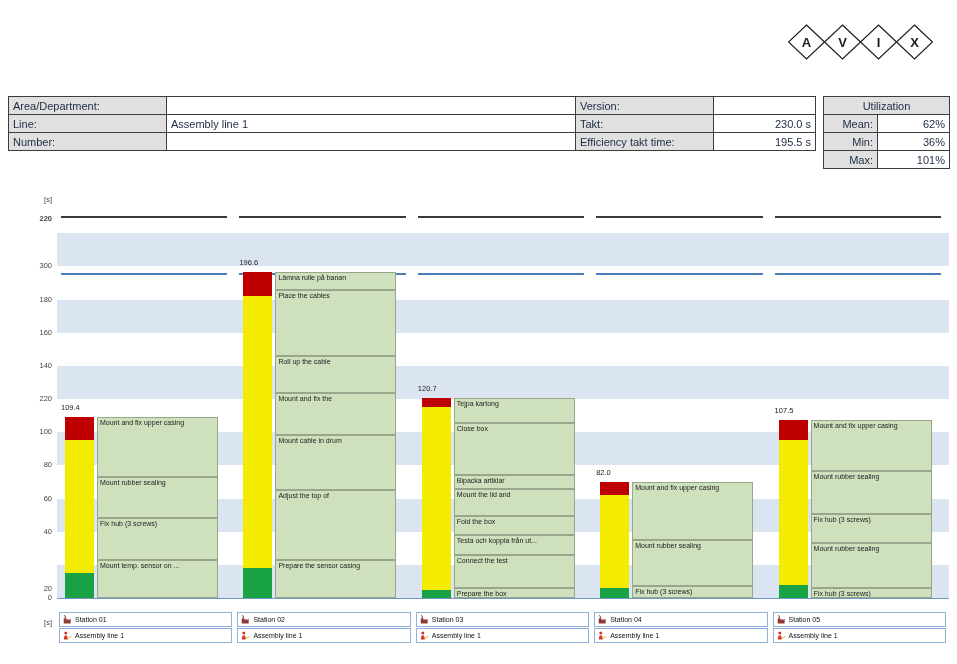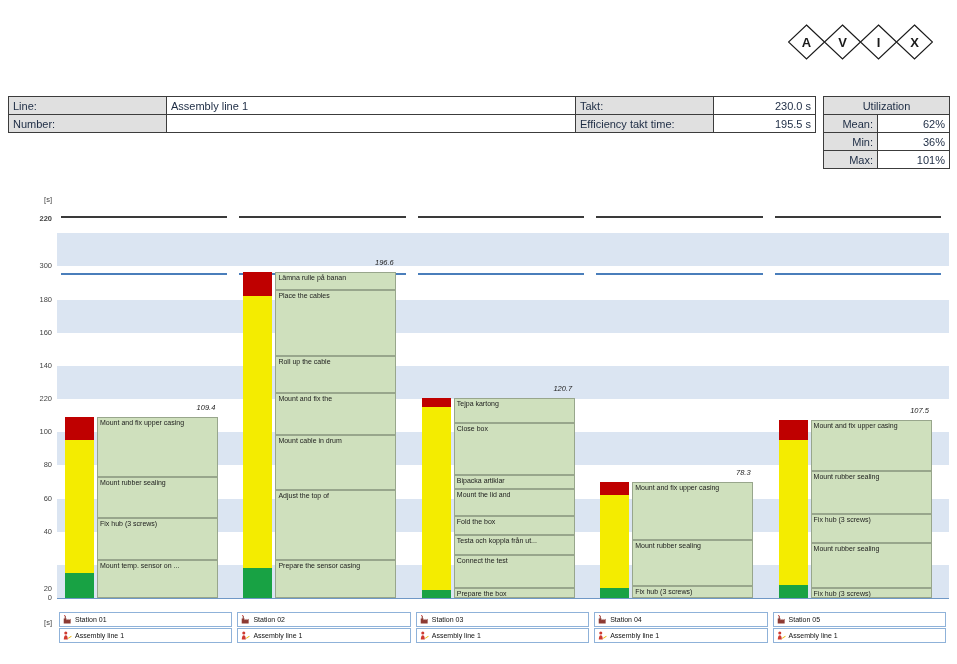--- a/index.html
+++ b/index.html
@@ -18,21 +18,21 @@
   .itable .val{background:#fff;}
   .num{text-align:right;}
   .center{text-align:center;}
   .bold{font-weight:bold;}
   .main{left:8px;top:96px;width:807px;}
   .util{left:823px;top:96px;width:126px;}
 
   .chart{position:absolute;left:0;top:0;width:957px;height:664px;}
   .band,.hline,.seg{position:absolute;}
   .ytick{position:absolute;font-size:7.5px;color:#444;text-align:right;}
-  .total{position:absolute;font-size:7.5px;color:#222;text-align:right;font-style:italic;}
+  .total{position:absolute;font-size:7.5px;color:#222;text-align:left;}
   .task{position:absolute;background:#cfe0bd;border:1px solid #98a68c;box-sizing:border-box;
     font-size:7px;line-height:8px;padding:1px 2px;color:#1c1c1c;overflow:hidden;}
   .fcell{position:absolute;background:#fff;border:1px solid #8fb2d9;box-sizing:border-box;
     display:flex;align-items:center;gap:3px;padding:0 3px;font-size:7px;color:#111;overflow:hidden;}
   .ficon{width:9px;height:9px;flex:0 0 auto;}
   .flabel{white-space:nowrap;}
 </style>
 </head>
 <body>
 
@@ -55,20 +55,26 @@
   </svg>
 
   <table class="itable main">
     <colgroup>
         <col style="width:158px">
         <col style="width:409px">
         <col style="width:138px">
         <col style="width:102px">
       </colgroup>
     <tbody>
+        <tr>
+      <td class="lab">Area/Department:</td>
+      <td class="val"></td>
+      <td class="lab">Version:</td>
+      <td class="val num"></td>
+    </tr>
     <tr>
       <td class="lab">Line:</td>
       <td class="val">Assembly line 1</td>
       <td class="lab">Takt:</td>
       <td class="val num">230.0 s</td>
     </tr>
     <tr>
       <td class="lab">Number:</td>
       <td class="val"></td>
       <td class="lab">Efficiency takt time:</td>
@@ -203,21 +209,21 @@
           <path d="M0.9 9.5 C0.9 6.4 1.8 4.8 3.1 4.8 C4.4 4.8 5.3 6.4 5.3 9.5 Z" fill="#cf3a2f"></path>
           <path d="M5.6 7.8 L9.2 5.4 L9.6 6.2 L6 8.6 Z" fill="#e8b400"></path>
         </svg>
         <span class="flabel">Assembly line 1</span>
       </div>
       <div class="hline" style="left: 596.2px; top: 215.583px; width: 166.4px; height: 2px; background: rgb(58, 58, 58);"></div>
       <div class="hline" style="left: 596.2px; top: 272.796px; width: 166.4px; height: 2px; background: rgb(74, 126, 187);"></div>
       <div class="seg" style="left: 600.2px; top: 588.05px; width: 29px; height: 9.95px; background: rgb(24, 162, 68);"></div>
       <div class="seg" style="left: 600.2px; top: 495.017px; width: 29px; height: 93.0325px; background: rgb(244, 236, 0);"></div>
       <div class="seg" style="left: 600.2px; top: 481.751px; width: 29px; height: 13.2667px; background: rgb(191, 0, 0);"></div>
-      <div class="total" style="left: 596.2px; top: 467.751px; width: 154.4px; height: 10px;">78.3</div>
+      <div class="total" style="left: 596.2px; top: 467.751px; width: 154.4px; height: 10px;">82.0</div>
       <div class="task" style="left: 632.2px; top: 481.751px; width: 121px; height: 58.0417px;">Mount and fix upper casing</div>
       <div class="task" style="left: 632.2px; top: 539.793px; width: 121px; height: 46.4333px;">Mount rubber sealing</div>
       <div class="task" style="left: 632.2px; top: 586.226px; width: 121px; height: 11.7742px;">Fix hub (3 screws)</div>
       <div class="fcell" style="left: 594.2px; top: 612px; width: 173.4px; height: 15px;">
         <svg class="ficon" viewBox="0 0 10 10">
           <path d="M0.8 9.4 L0.8 4 L1.9 4 L1.9 1.2 L3.1 1.2 L3.1 4 L4 4 L4 5.8 L6.1 4.2 L6.1 5.8 L8.5 4.2 L8.5 9.4 Z" fill="#8d3a33"></path>
           <rect x="1.1" y="0.4" width="1.4" height="0.7" fill="#c00000"></rect>
         </svg>
         <span class="flabel">Station 04</span>
       </div>

